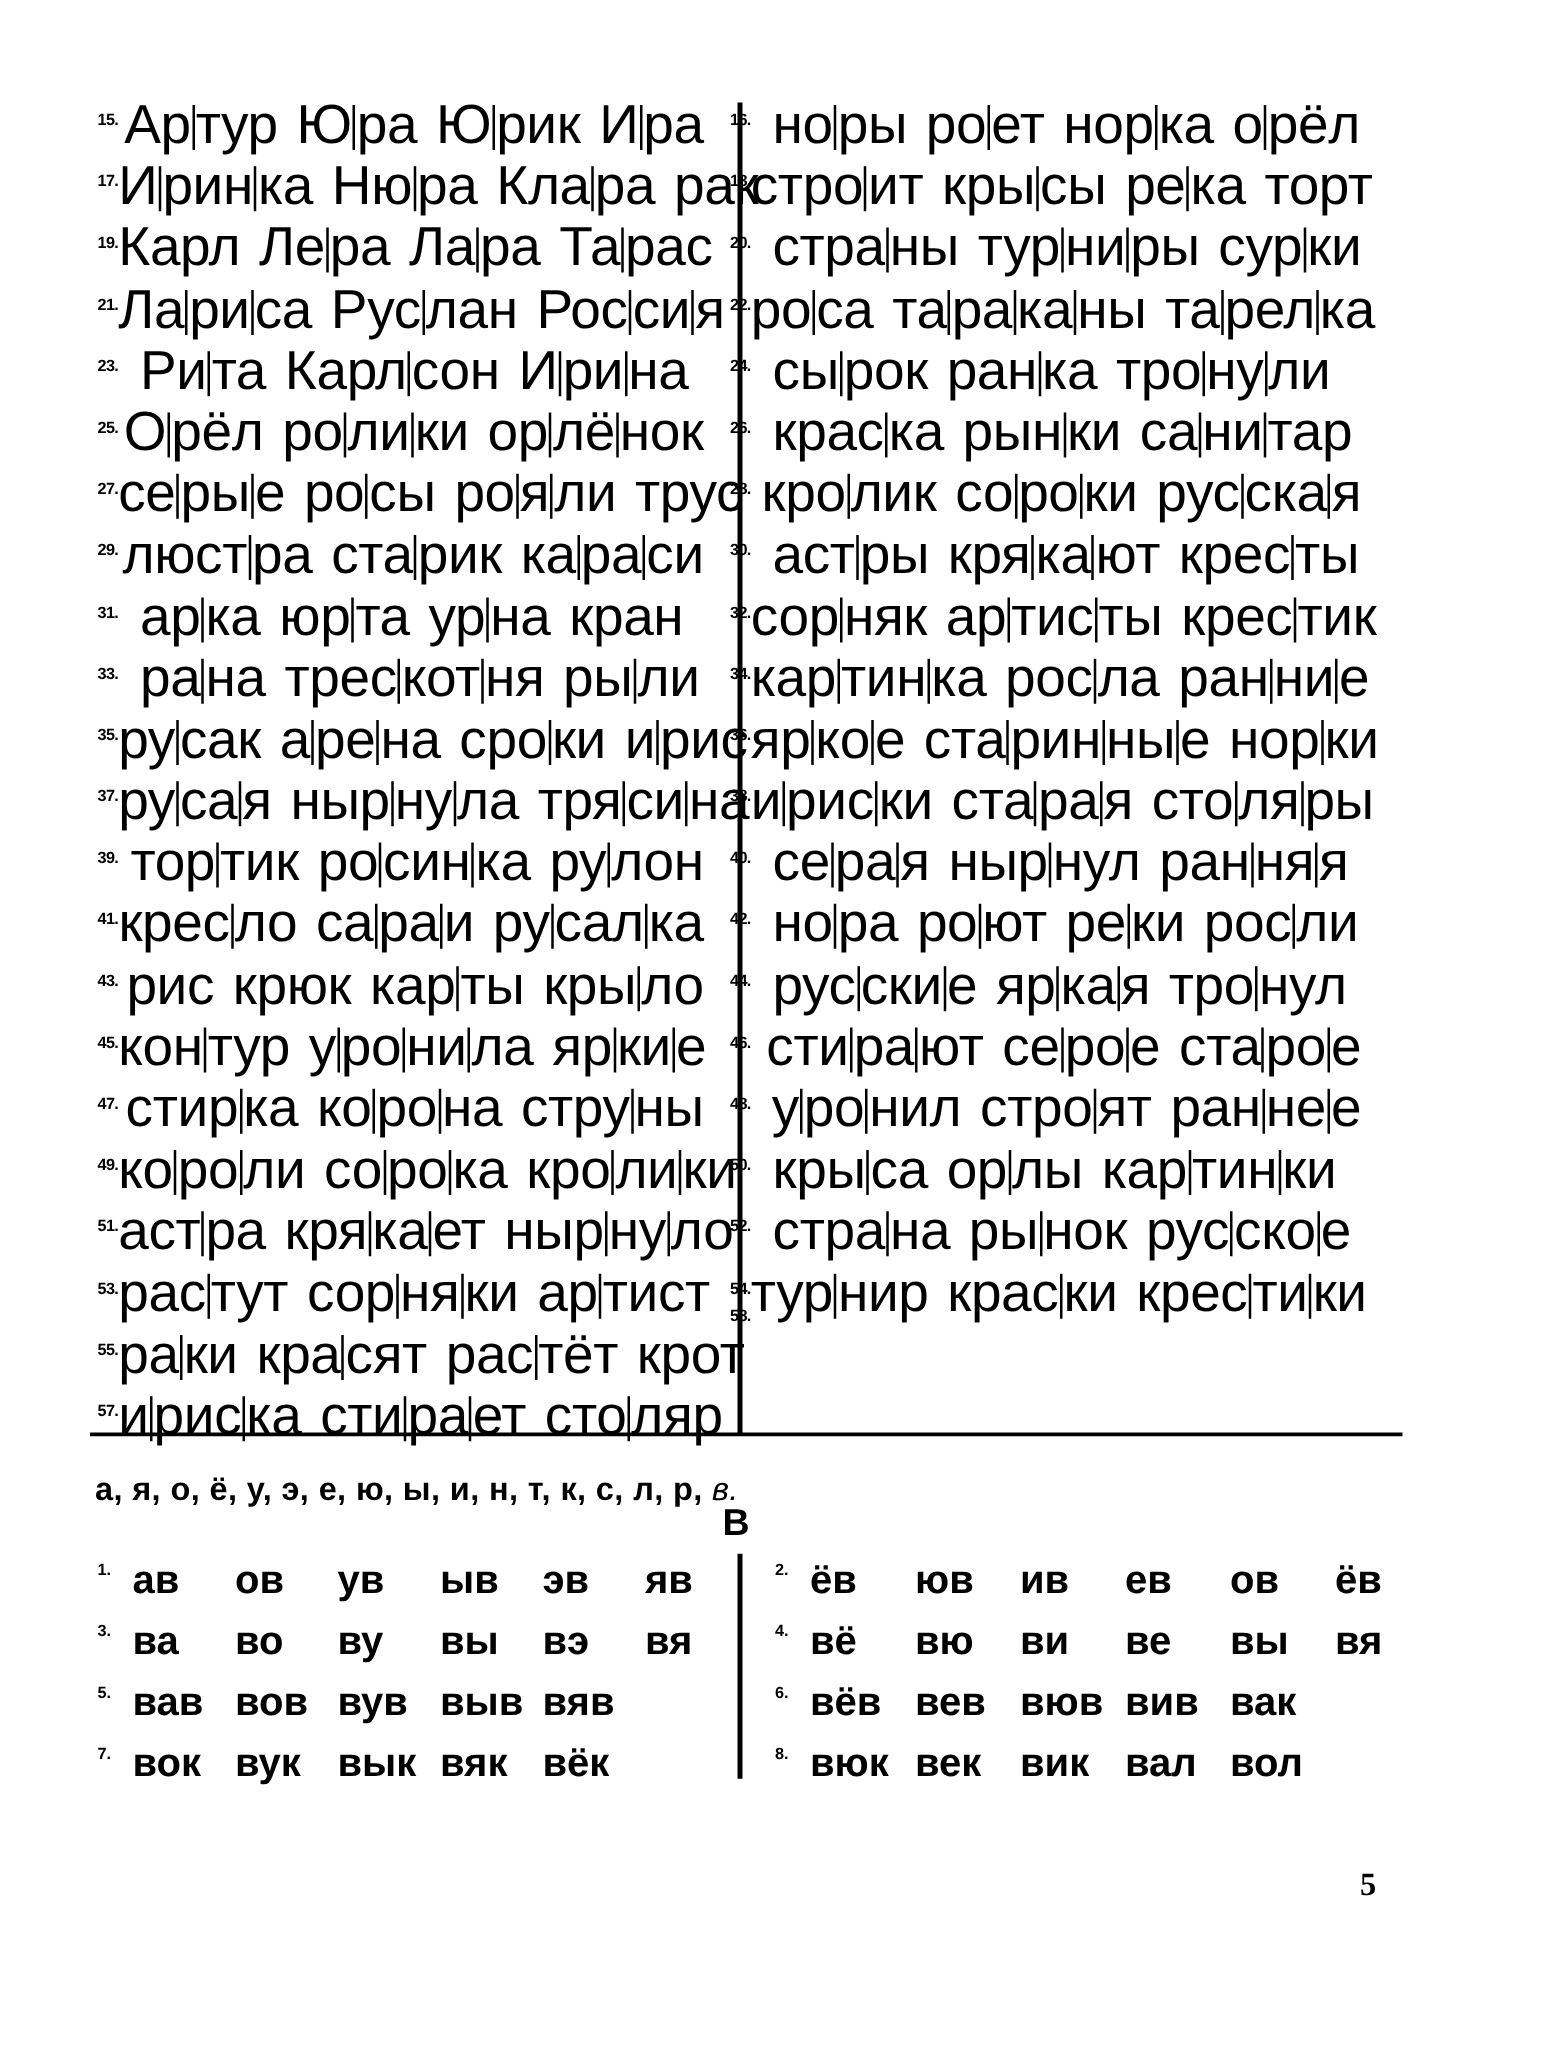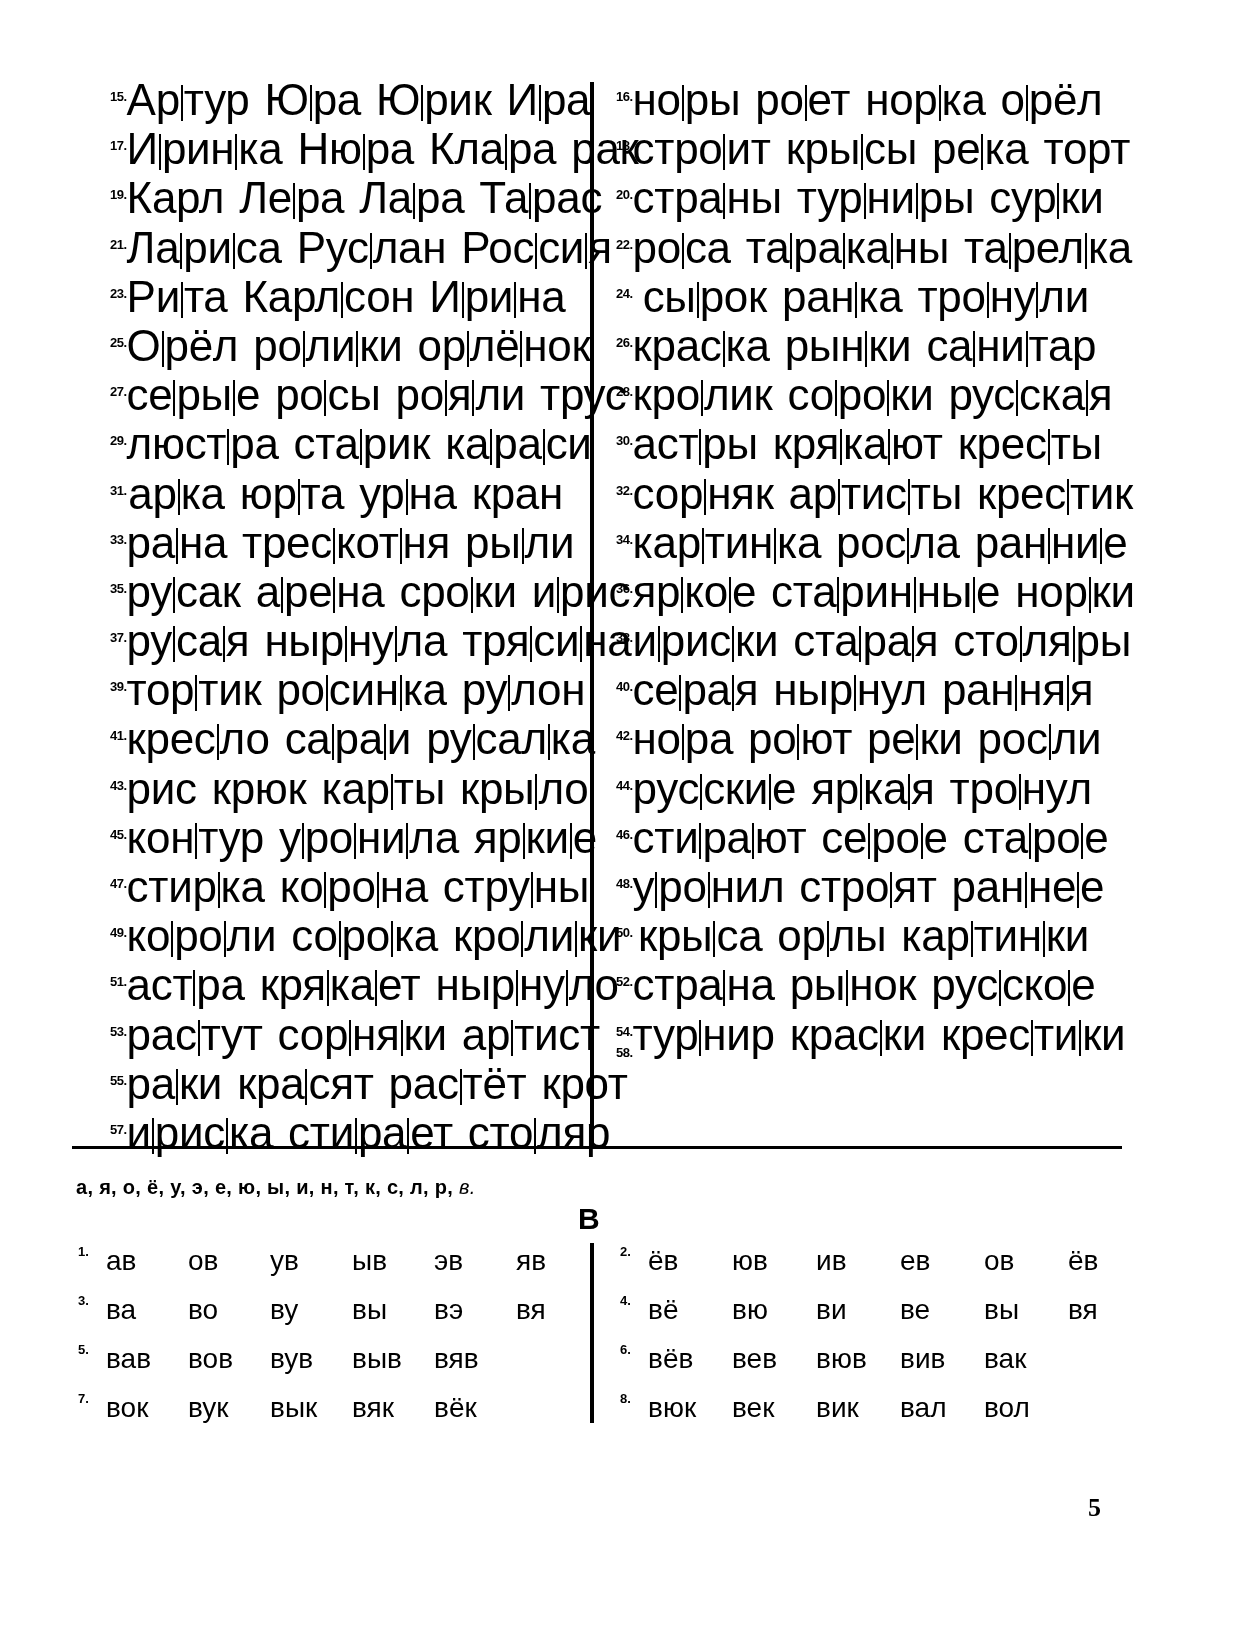--- a/index.html
+++ b/index.html
@@ -1,35 +1,35 @@
 <!DOCTYPE html>
 <html><head>
 <meta charset="utf-8">
 <style>
   html, body { margin: 0; padding: 0; background: #ffffff; }
   body { width: 1236px; height: 1647px; position: relative; overflow: hidden; color: #000; font-family: "Liberation Sans", sans-serif; }
   .col { position: absolute; top: 75px; }
   #col-left { left: 78px; width: 500px; }
   #col-right { left: 584px; width: 520px; }
-  .row { height: 49.2px; display: flex; align-items: baseline; white-space: nowrap; margin-left: 32px; }
+  .row { height: 49.2px; display: flex; align-items: baseline; white-space: nowrap; }
   .num { font-size: 13px; font-weight: bold; width: 34px; display: inline-block; position: relative; top: -14px; letter-spacing: -0.5px; }
   .words { font-size: 44px; letter-spacing: -0.3px; }
   .word { margin-right: 15px; }
   .syl-bar { display: inline-block; width: 2px; height: 36px; background: #000; vertical-align: -6px; margin: 0 1px; }
   #divider-vertical { position: absolute; left: 590px; top: 82px; width: 4px; height: 1066px; background: #000; }
   #divider-horizontal { position: absolute; left: 72px; top: 1146px; width: 1050px; height: 3px; background: #000; }
-  #letters { position: absolute; left: 76px; top: 1176px; font-size: 20px; font-weight: bold; letter-spacing: 0.3px; }
+  #letters { position: absolute; left: 76px; top: 1176px; font-size: 26px; font-weight: bold; letter-spacing: 0.3px; }
   #letters .new { font-weight: normal; font-style: italic; }
   #letter-heading { position: absolute; left: 578px; top: 1202px; font-size: 30px; font-weight: bold; }
   .syl-col { position: absolute; top: 1245px; }
   #syl-left { left: 78px; }
   #syl-right { left: 620px; }
   .srow { height: 49px; display: flex; align-items: baseline; white-space: nowrap; }
   .snum { font-size: 13px; font-weight: bold; width: 28px; position: relative; top: -14px; }
-  .scell { font-size: 28px; display: inline-block; }
+  .scell { font-size: 32px; display: inline-block; font-weight: bold; }
   #syl-left .scell { width: 82px; }
   #syl-right .scell { width: 84px; }
   #syl-divider { position: absolute; left: 590px; top: 1243px; width: 4px; height: 180px; background: #000; }
   #page-number { position: absolute; left: 1088px; top: 1493px; font-size: 26px; font-family: "Liberation Serif", serif; font-weight: bold; }
 </style>
 </head>
 <body>
 
 <div id="col-left" class="col">
     <div class="row">

